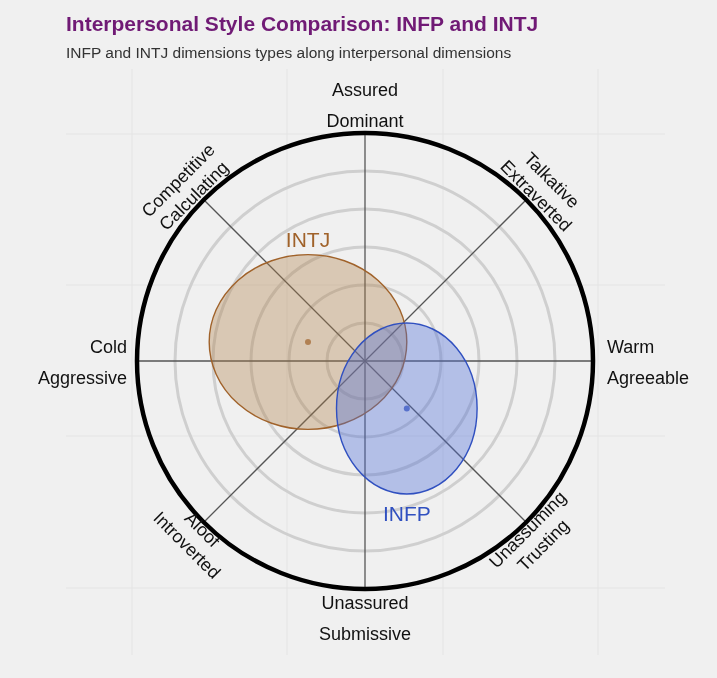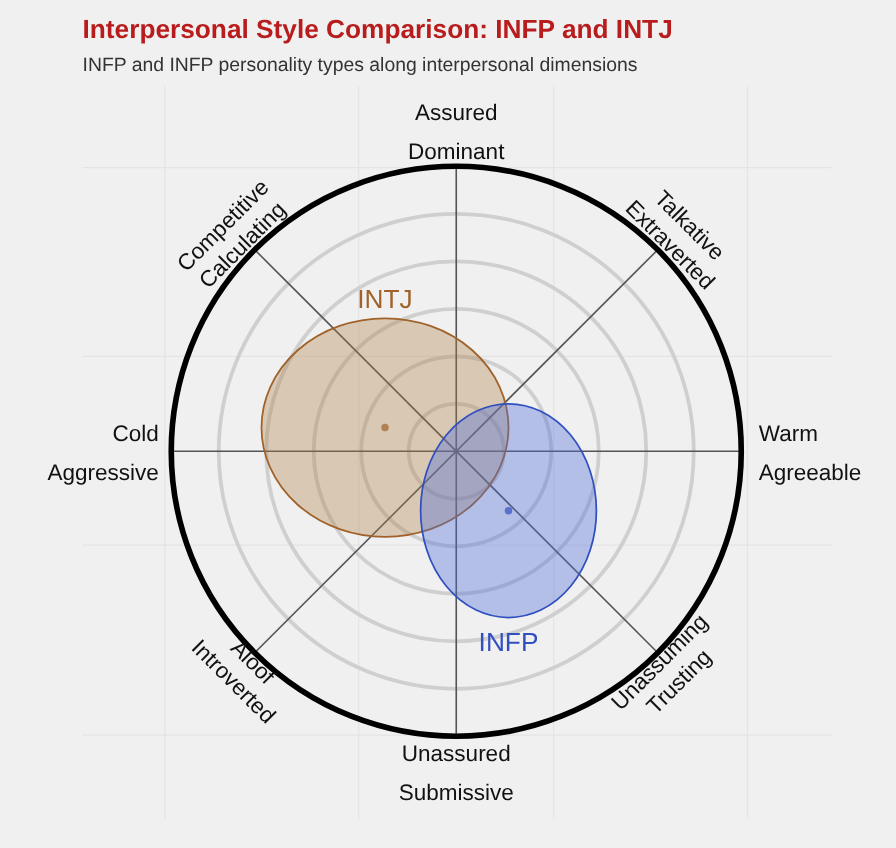--- a/index.html
+++ b/index.html
@@ -1,28 +1,28 @@
 <!DOCTYPE html>
 <html><head>
 <meta charset="utf-8">
 <style>
   html, body { margin: 0; padding: 0; }
   body { width: 717px; height: 678px; background: #f0f0f0; overflow: hidden; position: relative;
          font-family: "Liberation Sans", sans-serif; }
-  #title { position: absolute; left: 66px; top: 12px; font-size: 21px; font-weight: bold; color: #b91c1c; }
+  #title { position: absolute; left: 66px; top: 12px; font-size: 21px; font-weight: bold; color: #701a75; }
   #subtitle { position: absolute; left: 66px; top: 44px; font-size: 15.5px; color: #333; }
   svg { position: absolute; left: 0; top: 0; }
   .lbl { font-family: "Liberation Sans", sans-serif; font-size: 18px; fill: #111; }
   .ellipse-label { font-family: "Liberation Sans", sans-serif; font-size: 21px; }
 </style>
 </head>
 <body>
 
 <div id="title">Interpersonal Style Comparison: INFP and INTJ</div>
-<div id="subtitle">INFP and INFP personality types along interpersonal dimensions</div>
+<div id="subtitle">INFP and INTJ dimensions types along interpersonal dimensions</div>
 
 <svg id="chart" width="717" height="678">
   <g id="bg-grid">
       <line x1="132" y1="69" x2="132" y2="655" stroke="#e4e4e4" stroke-width="1"></line>
       <line x1="287" y1="69" x2="287" y2="655" stroke="#e4e4e4" stroke-width="1"></line>
       <line x1="443" y1="69" x2="443" y2="655" stroke="#e4e4e4" stroke-width="1"></line>
       <line x1="598" y1="69" x2="598" y2="655" stroke="#e4e4e4" stroke-width="1"></line>
       <line x1="66" y1="134" x2="665" y2="134" stroke="#e4e4e4" stroke-width="1"></line>
       <line x1="66" y1="285" x2="665" y2="285" stroke="#e4e4e4" stroke-width="1"></line>
       <line x1="66" y1="436" x2="665" y2="436" stroke="#e4e4e4" stroke-width="1"></line>

